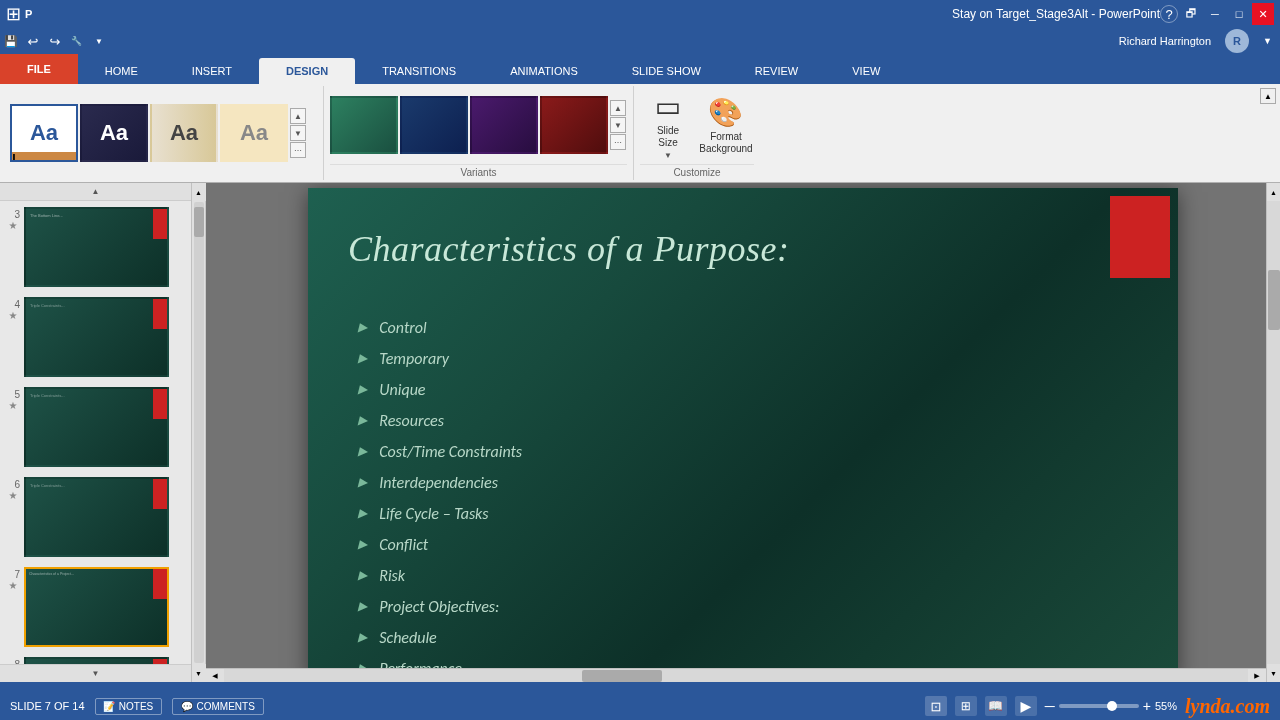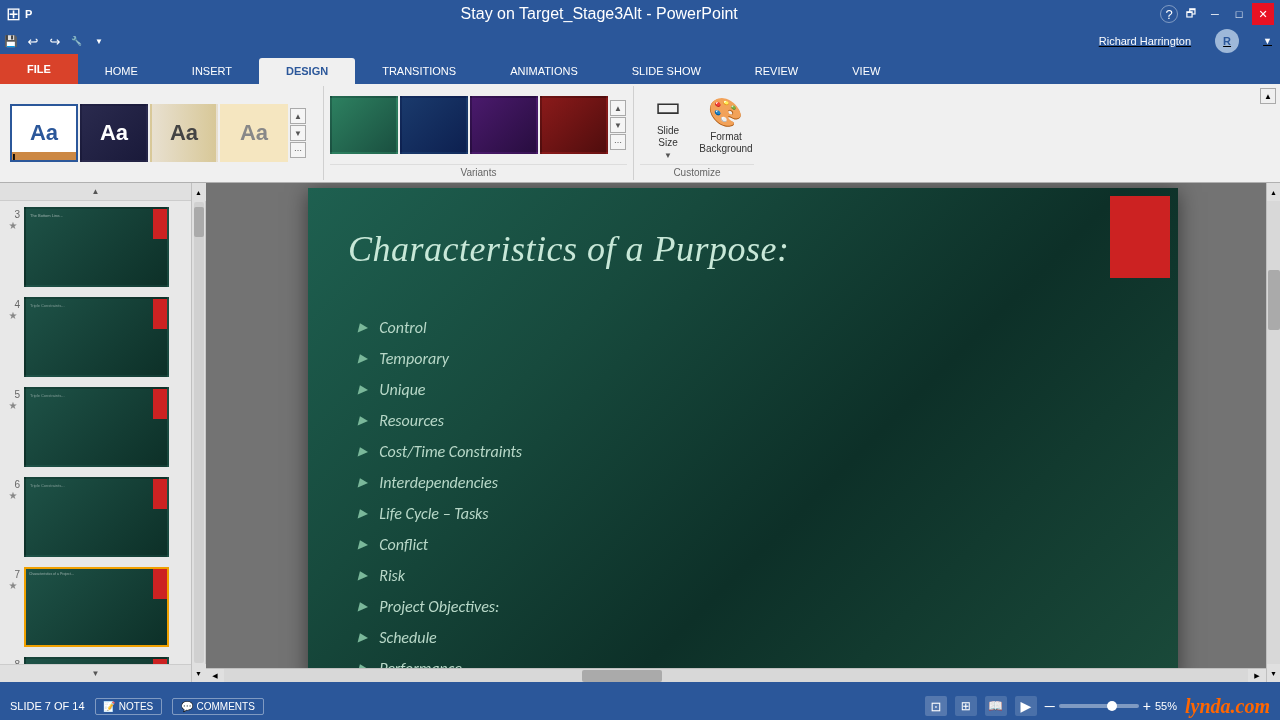--- a/index.html
+++ b/index.html
@@ -252,40 +252,40 @@
 </head>
 <body>
 
 <div id="header">
 
   <div id="titlebar-row">
     <div style="display:flex;align-items:center;padding:0 6px;gap:4px;">
       <span style="color:white;font-size:18px;">⊞</span>
       <span style="color:white;font-size:11px;font-weight:bold;">P</span>
     </div>
-    <div style="flex:1;text-align:center;color:white;font-size:16px;">Stay on Target_Stage3Alt - PowerPoint</div>
+    <div style="flex:1;text-align:right;color:white;font-size:12px;">Stay on Target_Stage3Alt - PowerPoint</div>
     <div style="display:flex;align-items:center;gap:2px;padding-right:6px;">
       <button class="qa-btn" style="font-size:13px;border:1px solid rgba(255,255,255,0.4);border-radius:50%;width:18px;height:18px;">?</button>
       <button class="qa-btn">🗗</button>
       <button class="qa-btn">─</button>
       <button class="qa-btn">□</button>
       <button class="qa-btn" style="background:#e81123;">✕</button>
     </div>
   </div>
 
   <div id="qa-row">
     <button class="qa-btn">💾</button>
     <button class="qa-btn" style="font-size:13px;">↩</button>
     <button class="qa-btn" style="font-size:13px;">↪</button>
     <button class="qa-btn" style="font-size:9px;">🔧</button>
     <button class="qa-btn" style="font-size:8px;">▼</button>
     <div style="flex:1;text-align:center;padding-left:40px;">
       
     </div>
-    <div style="display:flex;align-items:center;gap:24px;padding-right:8px;text-decoration:underline;">
+    <div style="display:flex;align-items:center;gap:14px;padding-right:8px;">
       <span style="color:white;font-size:11px;">Richard Harrington</span>
       <div style="width:24px;height:24px;background:#9eb8d9;border-radius:50%;display:flex;align-items:center;justify-content:center;font-size:11px;color:#2b579a;font-weight:bold;">R</div>
       <button style="background:transparent;border:none;color:white;font-size:9px;cursor:pointer;">▼</button>
     </div>
   </div>
 
   <div id="tabs-row">
     <button class="ribbon-tab file-tab">FILE</button>
     <button class="ribbon-tab">HOME</button>
     <button class="ribbon-tab">INSERT</button>

